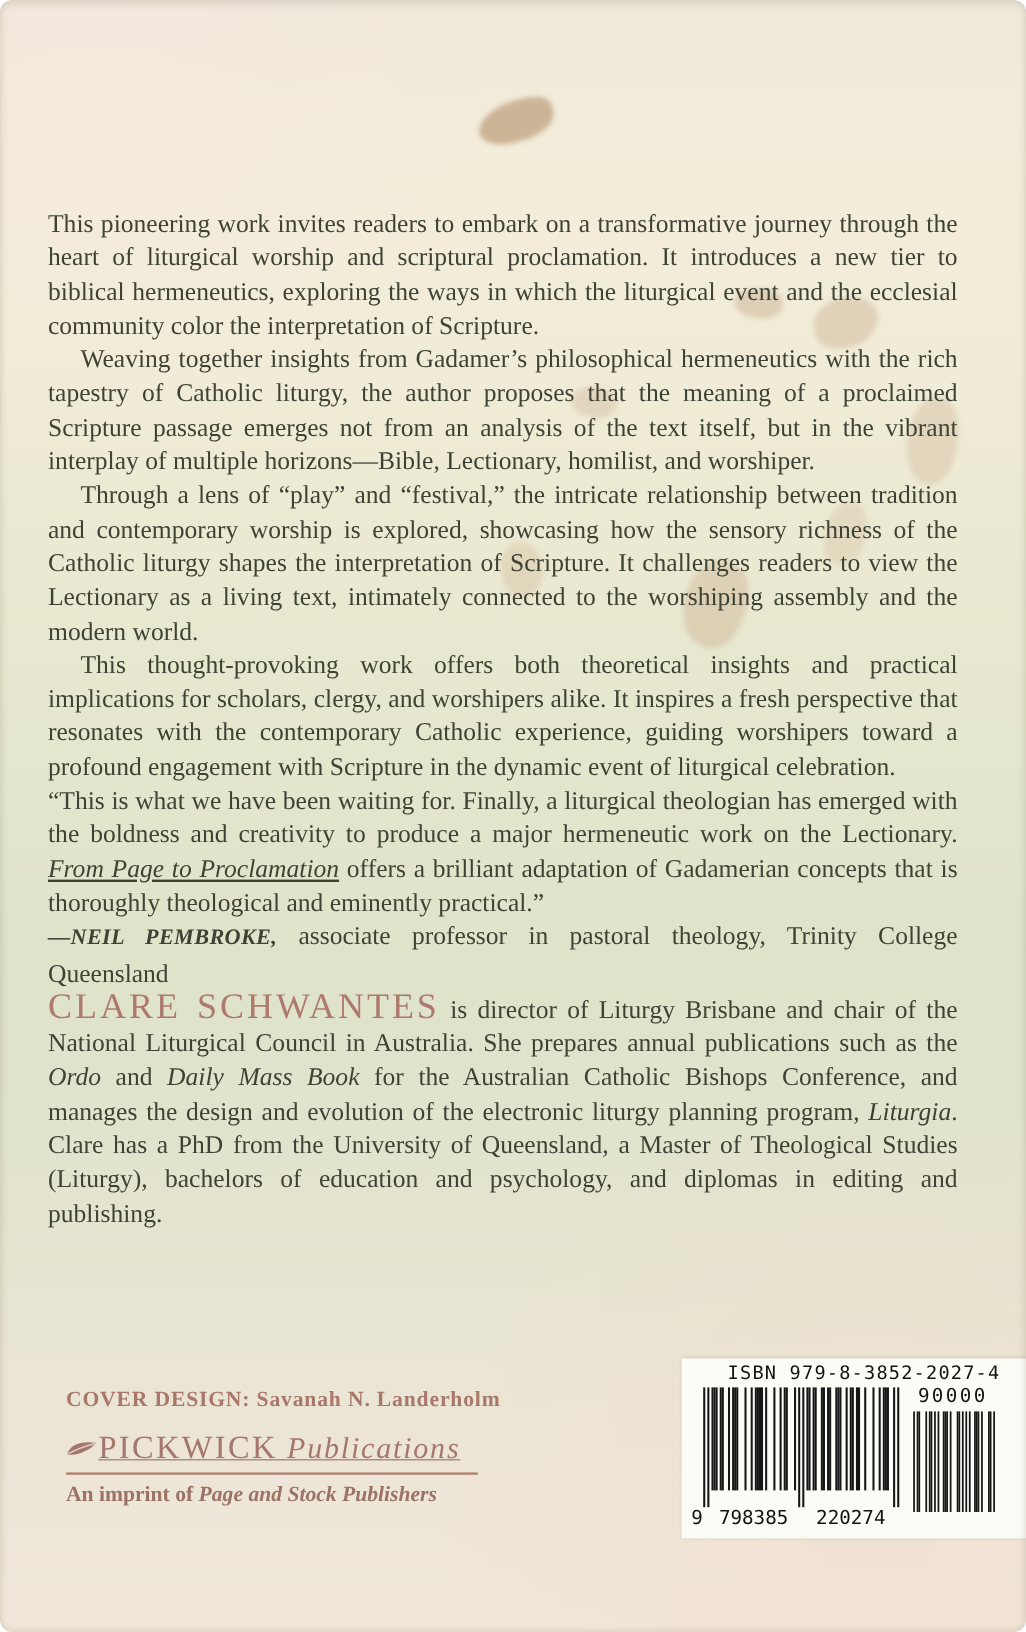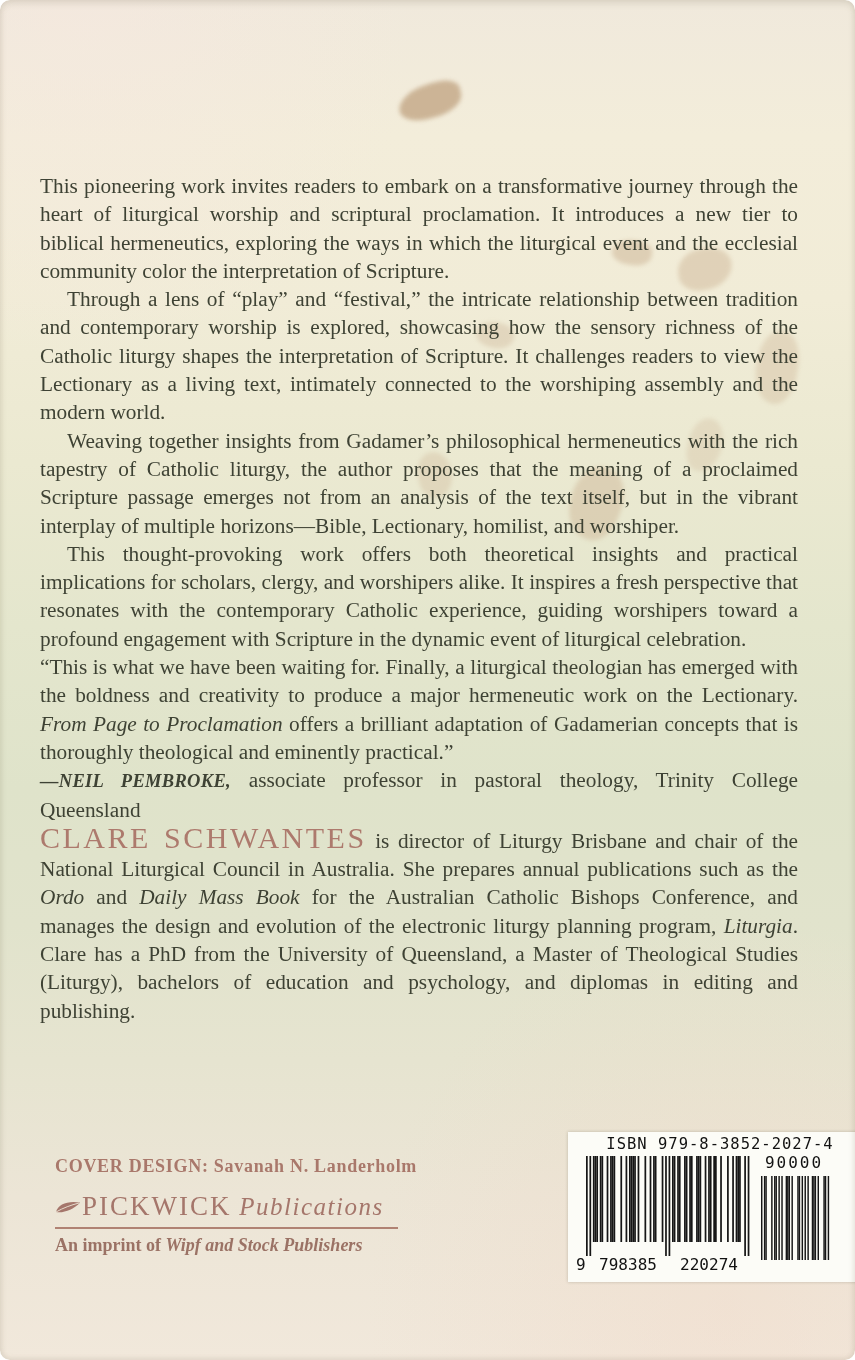--- a/index.html
+++ b/index.html
@@ -37,21 +37,21 @@
   .pub-credit {
     margin:0; font-family:Liberation Serif, serif; font-weight:bold;
     font-size:18px; letter-spacing:0.7px; color:#a9786b;
   }
   .pub-site {
     margin:4px 0 0; font-family:"Liberation Sans", sans-serif; font-weight:bold;
     font-size:18.5px; letter-spacing:0.4px; color:#877164;
   }
   .pickwick {
     margin:14px 0 0; color:#a5766b; display:inline-block;
-    border-bottom:2px solid #b08273; padding:0 14px 5px 0; white-space:nowrap;
+    border-bottom:2px solid #b08273; padding:0 14px 5px 0; white-space:nowrap;text-decoration:underline;
   }
   .pickwick-leaf { display:inline-block; vertical-align:baseline; margin-right:1px; }
   .pickwick-name { font-size:27px; letter-spacing:2px; }
   .pickwick-pub  { font-size:25px; font-style:italic; letter-spacing:1.5px; }
   .imprint { margin:6px 0 0; font-size:18px; font-weight:bold; color:#9b7265; }
   .imprint .it { font-style:italic; }
 
   .barcode-box {
     position:absolute; left:568px; top:1132px; width:264px; height:150px;
     background:#fcfcf7; box-shadow:0 0 3px rgba(60,55,40,0.25);padding-left:44px;
@@ -79,46 +79,46 @@
   <div class="leaf" style="left:612px;top:240px;width:40px;height:25px;background:#c7ac8c;opacity:.45;border-radius:60% 40% 50% 50%;transform:rotate(8deg);"></div>
   <div class="leaf" style="left:678px;top:248px;width:54px;height:42px;background:#c9ae8e;opacity:.42;border-radius:55% 45% 60% 40%;transform:rotate(-6deg);"></div>
   <div class="leaf" style="left:476px;top:322px;width:38px;height:26px;background:#c9b092;opacity:.35;border-radius:60% 40% 55% 45%;transform:rotate(16deg);"></div>
   <div class="leaf" style="left:756px;top:330px;width:42px;height:74px;background:#ccb293;opacity:.35;border-radius:50% 50% 45% 55%;transform:rotate(10deg);"></div>
   <div class="leaf" style="left:418px;top:452px;width:34px;height:46px;background:#cdb495;opacity:.33;border-radius:50% 50% 55% 45%;transform:rotate(-10deg);"></div>
   <div class="leaf" style="left:570px;top:466px;width:52px;height:74px;background:#c9ad8d;opacity:.4;border-radius:48% 52% 42% 58%;transform:rotate(22deg);"></div>
   <div class="leaf" style="left:688px;top:418px;width:34px;height:54px;background:#ccb294;opacity:.28;border-radius:50% 50% 55% 45%;transform:rotate(14deg);"></div>
 
   <div class="main-text">
     <p>This pioneering work invites readers to embark on a transformative journey through the heart of liturgical worship and scriptural proclamation. It introduces a new tier to biblical hermeneutics, exploring the ways in which the liturgical event and the ecclesial community color the interpretation of Scripture.</p>
+    <p class="ind">Weaving together insights from Gadamer’s philosophical hermeneutics with the rich tapestry of Catholic liturgy, the author proposes that the meaning of a proclaimed Scripture passage emerges not from an analysis of the text itself, but in the vibrant interplay of multiple horizons—Bible, Lectionary, homilist, and worshiper.</p>
     <p class="ind">Through a lens of “play” and “festival,” the intricate relationship between tradition and contemporary worship is explored, showcasing how the sensory richness of the Catholic liturgy shapes the interpretation of Scripture. It challenges readers to view the Lectionary as a living text, intimately connected to the worshiping assembly and the modern world.</p>
-    <p class="ind">Weaving together insights from Gadamer’s philosophical hermeneutics with the rich tapestry of Catholic liturgy, the author proposes that the meaning of a proclaimed Scripture passage emerges not from an analysis of the text itself, but in the vibrant interplay of multiple horizons—Bible, Lectionary, homilist, and worshiper.</p>
     <p class="ind">This thought-provoking work offers both theoretical insights and practical implications for scholars, clergy, and worshipers alike. It inspires a fresh perspective that resonates with the contemporary Catholic experience, guiding worshipers toward a profound engagement with Scripture in the dynamic event of liturgical celebration.</p>
 
-    <p class="quote"><span>“This is what we have been waiting for. Finally, a liturgical theologian has emerged with the boldness and creativity to produce a major hermeneutic work on the Lectionary. </span><span style="font-style: italic;">From Page to Proclamation</span><span> offers a brilliant adaptation of Gadamerian concepts that is thoroughly theological and eminently practical.”</span></p>
+    <p class="quote"><span>“This is what we have been waiting for. Finally, a liturgical theologian has emerged with the boldness and creativity to produce a major hermeneutic work on the Lectionary. </span><span style="font-style: italic; text-decoration: underline;">From Page to Proclamation</span><span> offers a brilliant adaptation of Gadamerian concepts that is thoroughly theological and eminently practical.”</span></p>
     <p class="attr">
       <span class="attr-name">—NEIL PEMBROKE,</span><span class="attr-role"> associate professor in pastoral theology, Trinity College Queensland</span>
     </p>
 
     <p class="bio">
       <span class="author-name">CLARE SCHWANTES</span><span><span> is director of Liturgy Brisbane and chair of the National Liturgical Council in Australia. She prepares annual publications such as the </span><span style="font-style: italic;">Ordo</span><span> and </span><span style="font-style: italic;">Daily Mass Book</span><span> for the Australian Catholic Bishops Conference, and manages the design and evolution of the electronic liturgy planning program, </span><span style="font-style: italic;">Liturgia</span><span>. Clare has a PhD from the University of Queensland, a Master of Theological Studies (Liturgy), bachelors of education and psychology, and diplomas in editing and publishing.</span></span>
     </p>
   </div>
 
   <div class="publisher">
     <p class="pub-credit">COVER DESIGN: Savanah N. Landerholm</p>
     <p class="pickwick">
       <span class="pickwick-leaf">
         <svg width="26" height="15" viewBox="0 0 26 15">
             <path d="M1 12 C3 4, 13 0.5, 25 2.5 C19 9.5, 8 13.5, 1 12 Z" fill="#a5766b"></path>
             <path d="M1 12 C8 8, 16 5, 24 3" stroke="#e7dccd" stroke-width="1" fill="none"></path>
           </svg>
       </span><span class="pickwick-name">PICKWICK</span><span class="pickwick-pub"> Publications</span>
     </p>
     <p class="imprint">
-      <span>An imprint of </span><span class="it">Wipf and Stock Publishers</span>
+      <span>An imprint of </span><span class="it">Page and Stock Publishers</span>
     </p>
   </div>
 
   <div class="barcode-box">
     <div class="isbn-line">ISBN 979-8-3852-2027-4</div>
     <div class="price-code">90000</div>
     <svg id="main-barcode" width="178" height="120" viewBox="0 0 178 120">
       <g id="main-bars">
           <rect x="10.00" y="0" width="1.72" height="100" fill="#161616"></rect>
           <rect x="13.44" y="0" width="1.72" height="100" fill="#161616"></rect>

